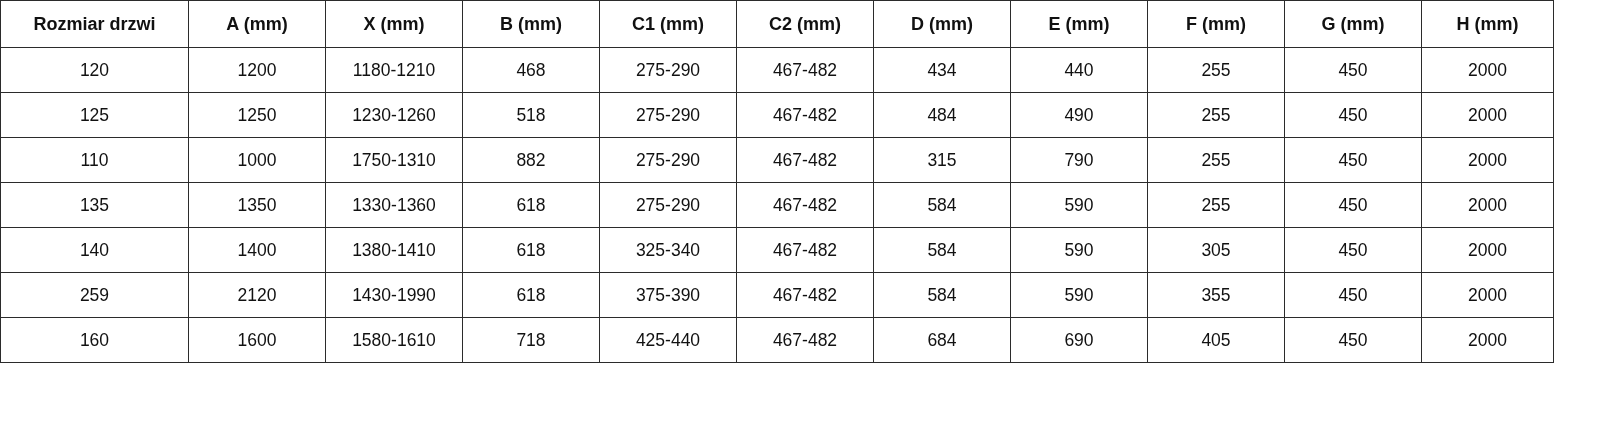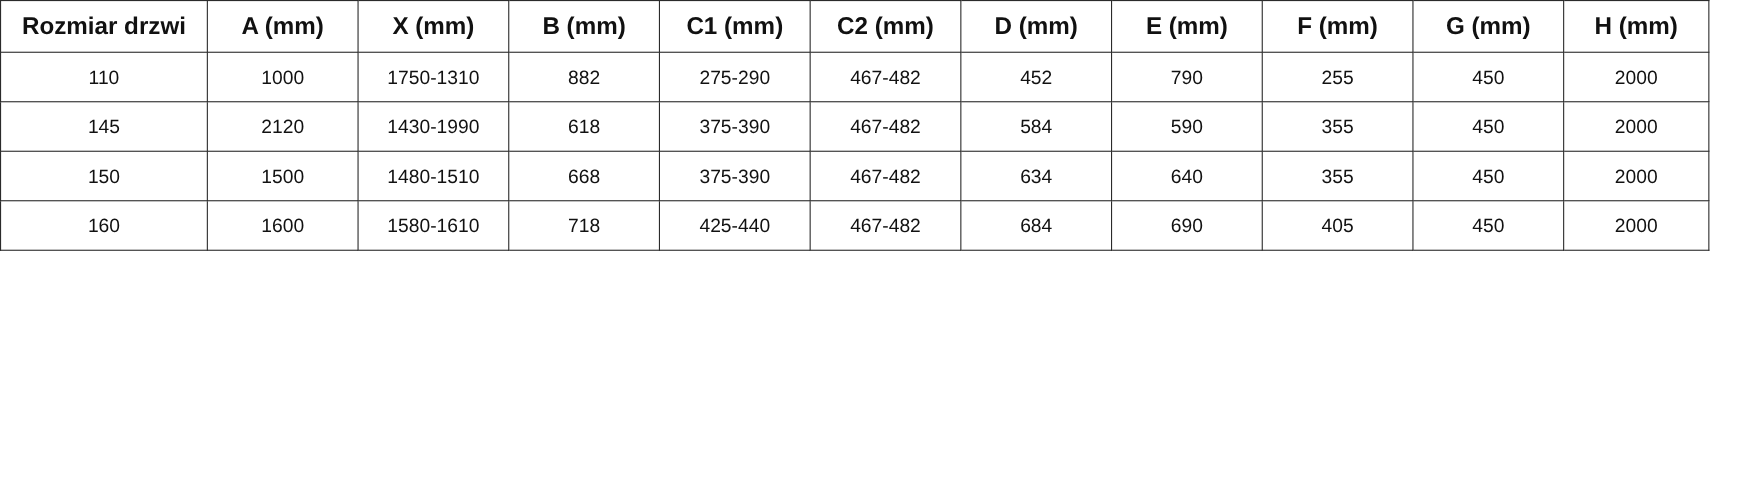--- a/index.html
+++ b/index.html
@@ -28,21 +28,21 @@
     text-align: center;
     vertical-align: middle;
     padding: 0;
     height: 44px;
     font-size: 17.5px;
     color: #111111;
     background: #ffffff;
   }
   table.spec-table th {
     font-weight: bold;
-    font-size: 22px;
+    font-size: 18px;
     height: 46px;
   }
   table.spec-table td {
     font-weight: normal;
   }
   
   col.c0 { width: 188px; }
   col.c1 { width: 137px; }
   col.c2 { width: 137px; }
   col.c3 { width: 137px; }
@@ -82,54 +82,93 @@
         <th>C2 (mm)</th>
         <th>D (mm)</th>
         <th>E (mm)</th>
         <th>F (mm)</th>
         <th>G (mm)</th>
         <th>H (mm)</th>
       </tr>
     </thead>
     <tbody>
       <tr>
+        <td>120</td>
+        <td>1200</td>
+        <td>1180-1210</td>
+        <td>468</td>
+        <td>275-290</td>
+        <td>467-482</td>
+        <td>434</td>
+        <td>440</td>
+        <td>255</td>
+        <td>450</td>
+        <td>2000</td>
+      </tr>
+      <tr>
+        <td>125</td>
+        <td>1250</td>
+        <td>1230-1260</td>
+        <td>518</td>
+        <td>275-290</td>
+        <td>467-482</td>
+        <td>484</td>
+        <td>490</td>
+        <td>255</td>
+        <td>450</td>
+        <td>2000</td>
+      </tr>
+      <tr>
         <td>110</td>
         <td>1000</td>
         <td>1750-1310</td>
         <td>882</td>
         <td>275-290</td>
         <td>467-482</td>
-        <td>452</td>
+        <td>315</td>
         <td>790</td>
         <td>255</td>
         <td>450</td>
         <td>2000</td>
       </tr>
       <tr>
-        <td>145</td>
+        <td>135</td>
+        <td>1350</td>
+        <td>1330-1360</td>
+        <td>618</td>
+        <td>275-290</td>
+        <td>467-482</td>
+        <td>584</td>
+        <td>590</td>
+        <td>255</td>
+        <td>450</td>
+        <td>2000</td>
+      </tr>
+      <tr>
+        <td>140</td>
+        <td>1400</td>
+        <td>1380-1410</td>
+        <td>618</td>
+        <td>325-340</td>
+        <td>467-482</td>
+        <td>584</td>
+        <td>590</td>
+        <td>305</td>
+        <td>450</td>
+        <td>2000</td>
+      </tr>
+      <tr>
+        <td>259</td>
         <td>2120</td>
         <td>1430-1990</td>
         <td>618</td>
         <td>375-390</td>
         <td>467-482</td>
         <td>584</td>
         <td>590</td>
-        <td>355</td>
-        <td>450</td>
-        <td>2000</td>
-      </tr>
-      <tr>
-        <td>150</td>
-        <td>1500</td>
-        <td>1480-1510</td>
-        <td>668</td>
-        <td>375-390</td>
-        <td>467-482</td>
-        <td>634</td>
-        <td>640</td>
         <td>355</td>
         <td>450</td>
         <td>2000</td>
       </tr>
       <tr>
         <td>160</td>
         <td>1600</td>
         <td>1580-1610</td>
         <td>718</td>
         <td>425-440</td>

